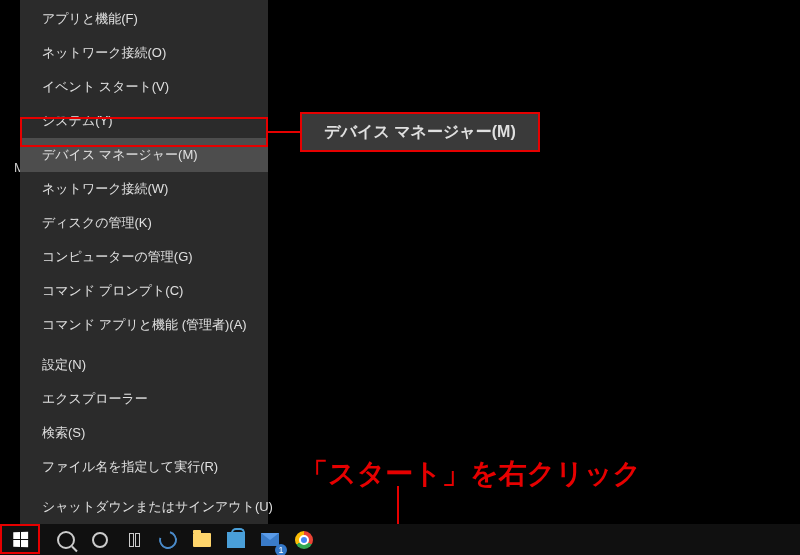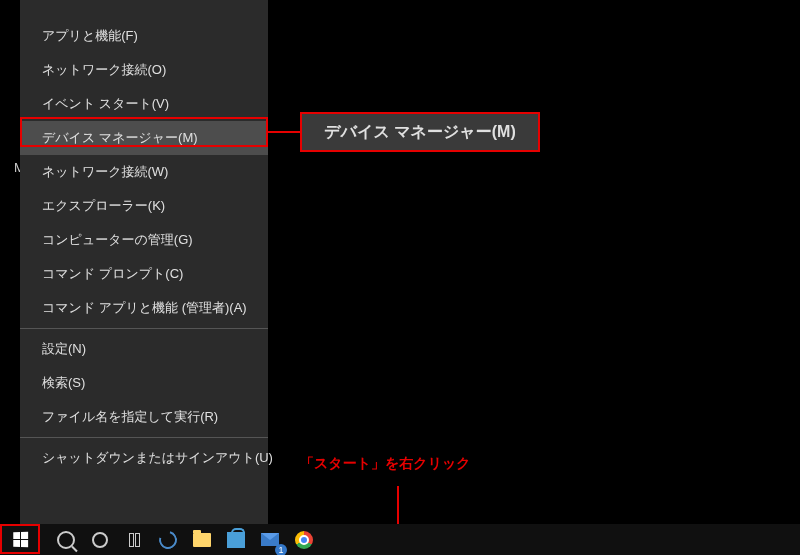--- a/index.html
+++ b/index.html
@@ -24,21 +24,21 @@
     }
     .power-menu {
       position: absolute;
       left: 20px;
       top: 0;
       width: 248px;
       height: 524px;
       background: #2b2b2b;
       display: flex;
       flex-direction: column;
-      padding-top: 19px;
+      padding-top: 2px;
     }
     .menu-item {
       color: #e0e0e0;
       font-size: 13px;
       padding: 8px 0 8px 22px;
       cursor: pointer;
       white-space: nowrap;
     }
     .menu-item.highlighted {
       background: #4d4d4d;
@@ -80,21 +80,21 @@
       top: 131px;
       width: 32px;
       height: 2px;
       background: #e60000;
     }
     .annotation-text {
       position: absolute;
       left: 300px;
       top: 455px;
       color: #e60000;
-      font-size: 14px;
+      font-size: 28px;
       font-weight: bold;
     }
     .annotation-line-v {
       position: absolute;
       left: 397px;
       top: 486px;
       width: 2px;
       height: 38px;
       background: #e60000;
     }
@@ -298,28 +298,30 @@
   </style>
 </head>
 <body>
 
 <div class="desktop-label">M</div>
 
 <div class="power-menu">
   <div class="menu-item">アプリと機能(F)</div>
   <div class="menu-item">ネットワーク接続(O)</div>
   <div class="menu-item">イベント スタート(V)</div>
+  <div class="menu-item">システム(Y)</div>
   <div class="menu-item highlighted">デバイス マネージャー(M)</div>
   <div class="menu-item">ネットワーク接続(W)</div>
-  <div class="menu-item">エクスプローラー(K)</div>
+  <div class="menu-item">ディスクの管理(K)</div>
   <div class="menu-item">コンピューターの管理(G)</div>
   <div class="menu-item">コマンド プロンプト(C)</div>
   <div class="menu-item">コマンド アプリと機能 (管理者)(A)</div>
   <div class="menu-separator"></div>
   <div class="menu-item">設定(N)</div>
+  <div class="menu-item">エクスプローラー</div>
   <div class="menu-item">検索(S)</div>
   <div class="menu-item">ファイル名を指定して実行(R)</div>
   <div class="menu-separator"></div>
   <div class="menu-item">シャットダウンまたはサインアウト(U)</div>
 
 </div>
 
 <div class="highlight-box-menu"></div>
 <div class="connector-line"></div>
 <div class="callout-box">

